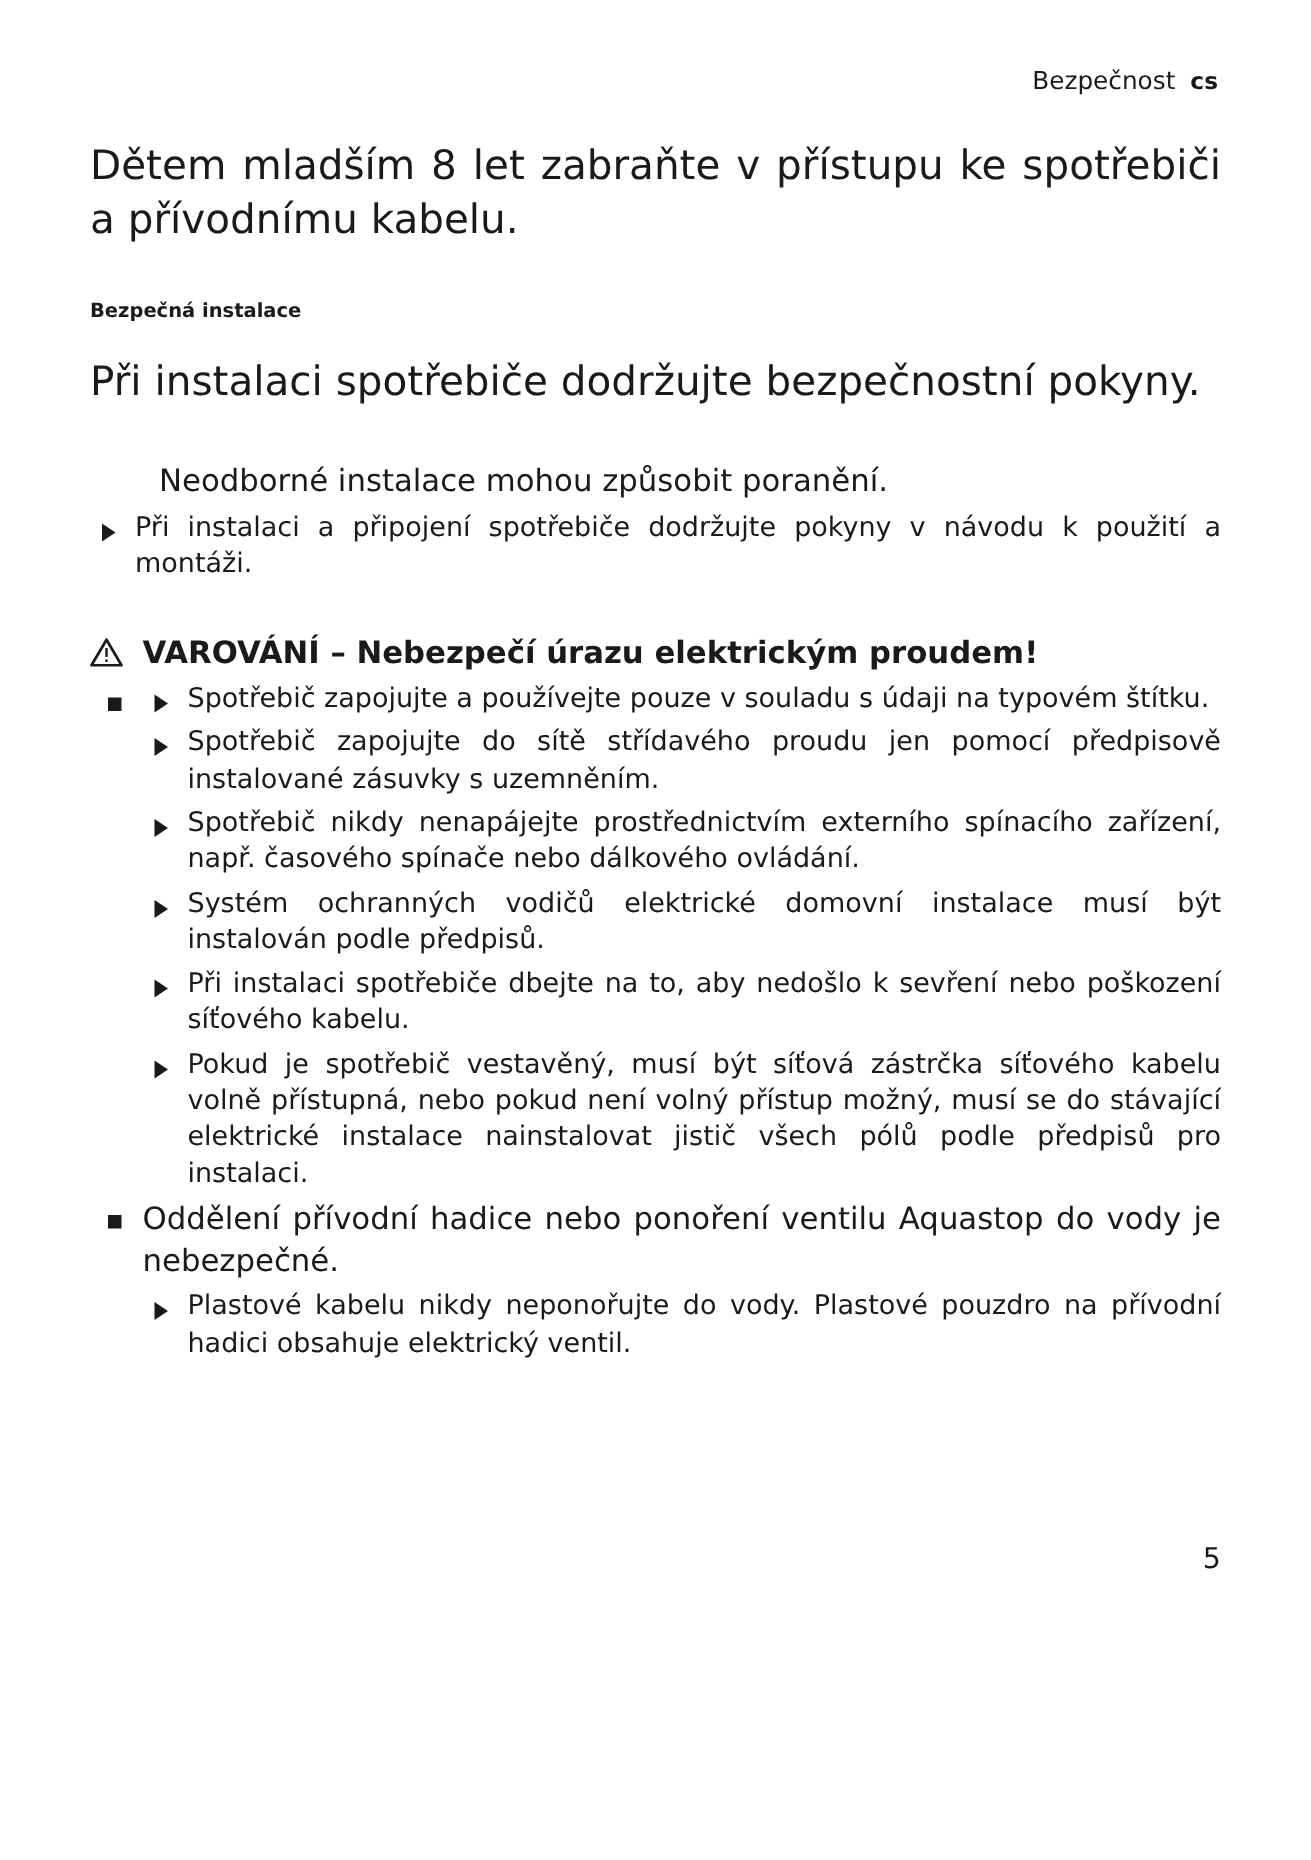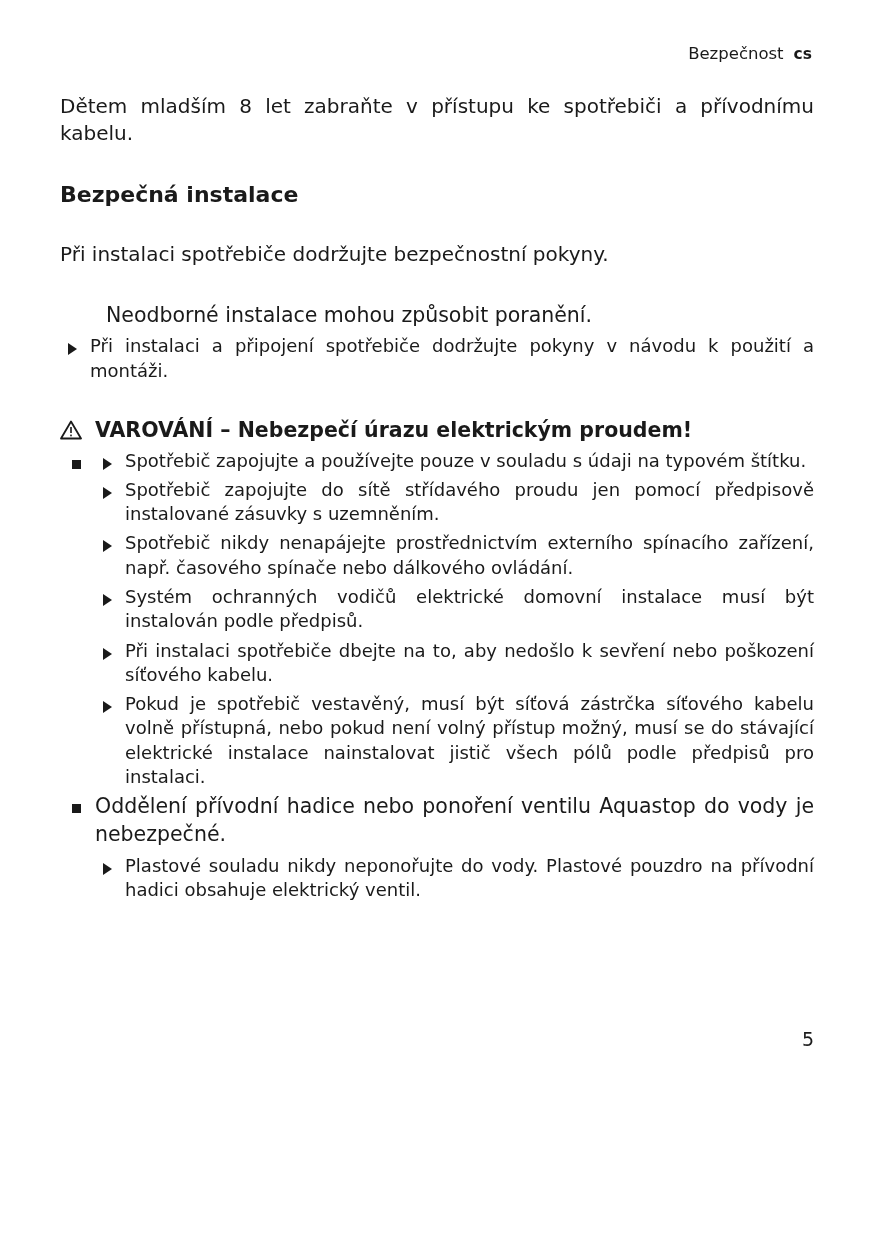--- a/index.html
+++ b/index.html
@@ -37,32 +37,32 @@
   }
   .header .lang {
     font-weight: 700;
     font-size: 15.5px;
   }
   
   .content {
     margin-top: 30px;
   }
   p.para {
-    font-size: 20px;
+    font-size: 27px;
     line-height: 1.35;
     margin: 16px 0 0 0;
     text-align: justify;
     text-align-last: left;
     -webkit-hyphens: manual;
     hyphens: manual;
   }
   h2.subhead {
-    font-size: 22px;
+    font-size: 13px;
     font-weight: 700;
-    margin: 34px 0 31px 0;
+    margin: 34px 0 20px 0;
     line-height: 1.3;
   }
   
   .warning {
     margin-top: 34px;
   }
   .warning-title {
     display: flex;
     align-items: flex-start;
     gap: 13px;
@@ -206,21 +206,21 @@
             </li>
             <li class="tri-item">
               <span class="tri-text">Pokud je spotřebič vestavěný, musí být síťová zástrčka sí­ťového kabelu volně přístupná, nebo pokud není volný pří­stup možný, musí se do stávající elektrické instalace nain­stalovat jistič všech pólů podle předpisů pro instalaci.</span>
             </li>
           </ul>
         </li>
         <li class="sq-item">
           <span class="sq-text">Oddělení přívodní hadice nebo ponoření ventilu Aquastop do vody je nebezpečné.</span>
           <ul class="tri-list indent-20">
             <li class="tri-item">
-              <span class="tri-text">Plastové souladu nikdy neponořujte do vody. Plastové pouzdro na přívodní hadici obsahuje elektrický ventil.</span>
+              <span class="tri-text">Plastové kabelu nikdy neponořujte do vody. Plastové pouzdro na přívodní hadici obsahuje elektrický ventil.</span>
             </li>
           </ul>
         </li>
       </ul>
     </div>
 
   </div>
 
   <div class="footer">5</div>
 

